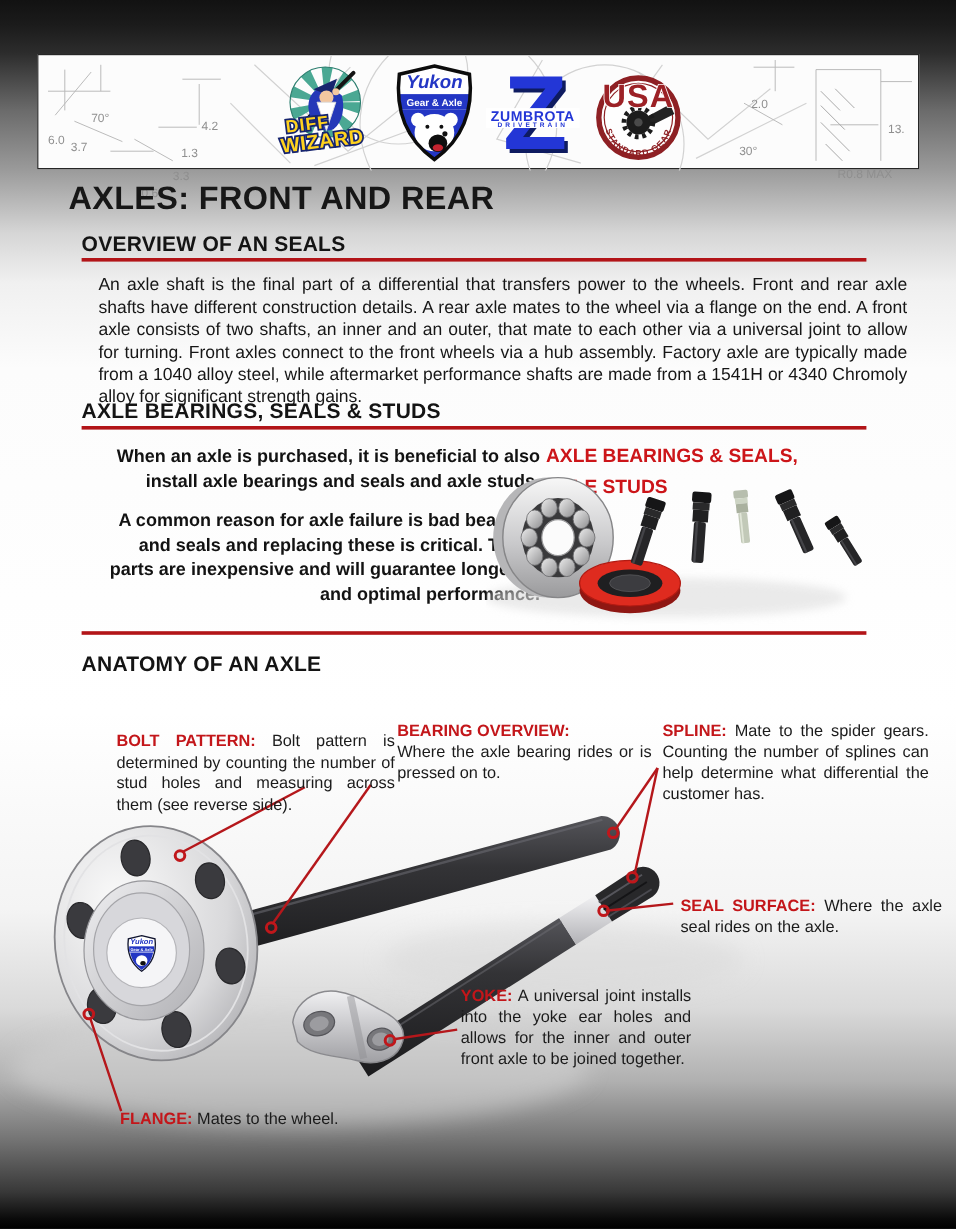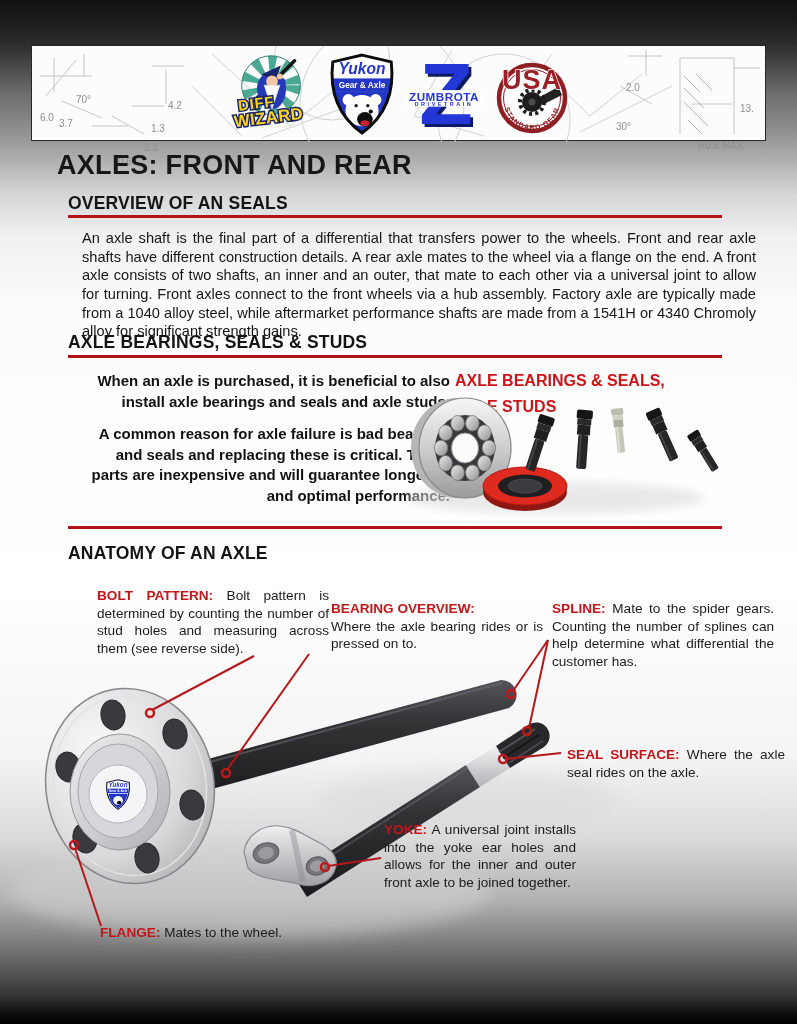--- a/index.html
+++ b/index.html
@@ -345,21 +345,21 @@
       <circle cx="150" cy="713" r="4"></circle>
       <circle cx="226" cy="773" r="4"></circle>
       <circle cx="511" cy="694" r="4"></circle>
       <circle cx="527" cy="731" r="4"></circle>
       <circle cx="503" cy="759" r="4"></circle>
       <circle cx="325" cy="867" r="4"></circle>
       <circle cx="74" cy="845" r="4"></circle>
     </g>
   </svg>
 
-  <div class="callout" style="left:97px;top:587px;width:232px">
+  <div class="callout" style="left:97px;top:609px;width:232px">
     <span class="term">BOLT PATTERN:</span>
     <span>Bolt pattern is determined by counting the number of stud holes and measuring across them (see reverse side).</span>
   </div>
   <div class="callout" style="left:331px;top:600px;width:212px">
     <span class="term block">BEARING OVERVIEW:</span>
     <span>Where the axle bearing rides or is pressed on to.</span>
   </div>
   <div class="callout" style="left:552px;top:600px;width:222px">
     <span class="term">SPLINE:</span>
     <span>Mate to the spider gears. Counting the number of splines can help determine what differential the customer has.</span>

